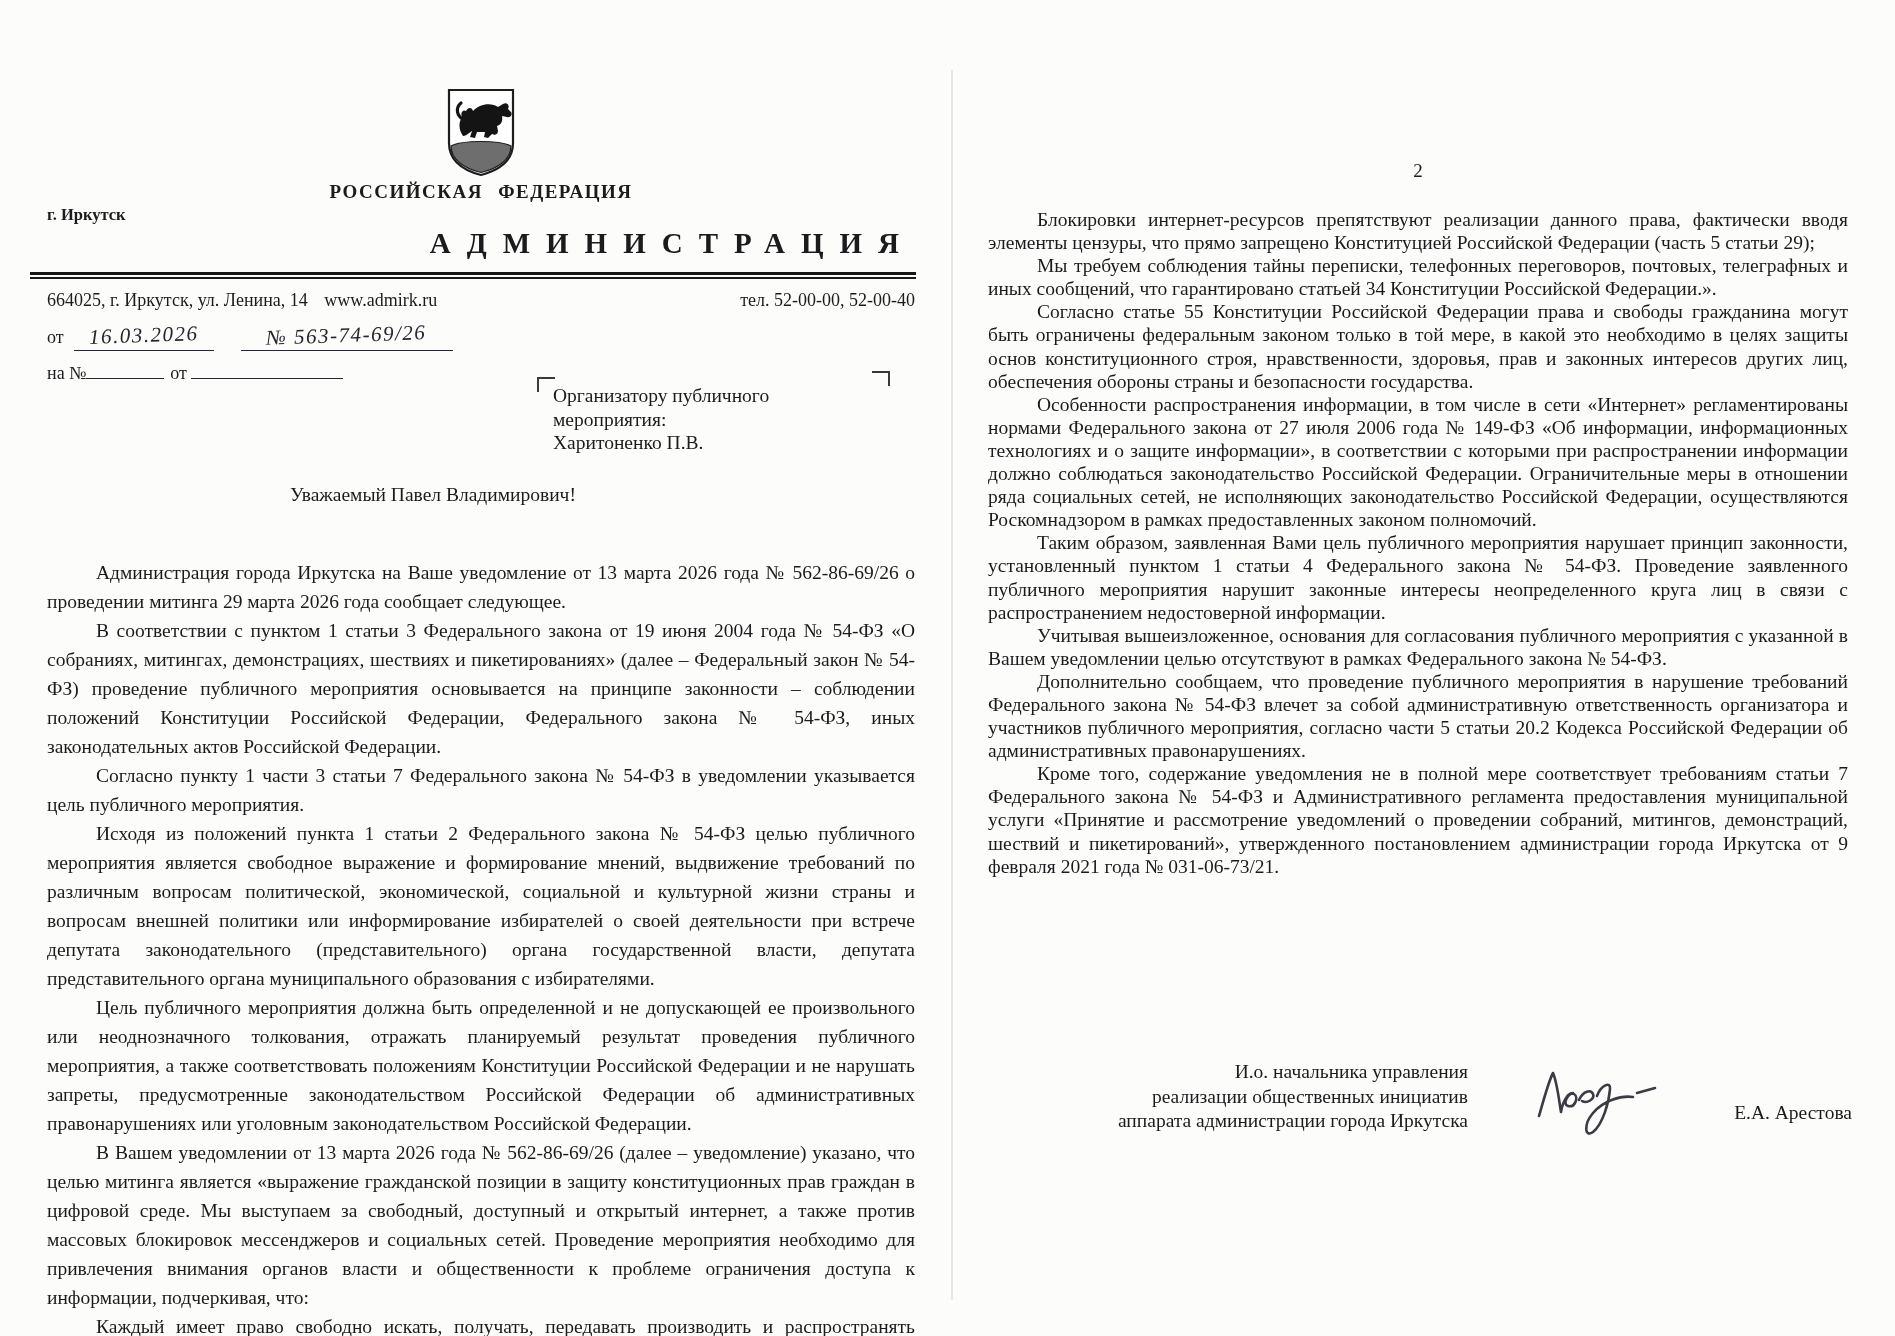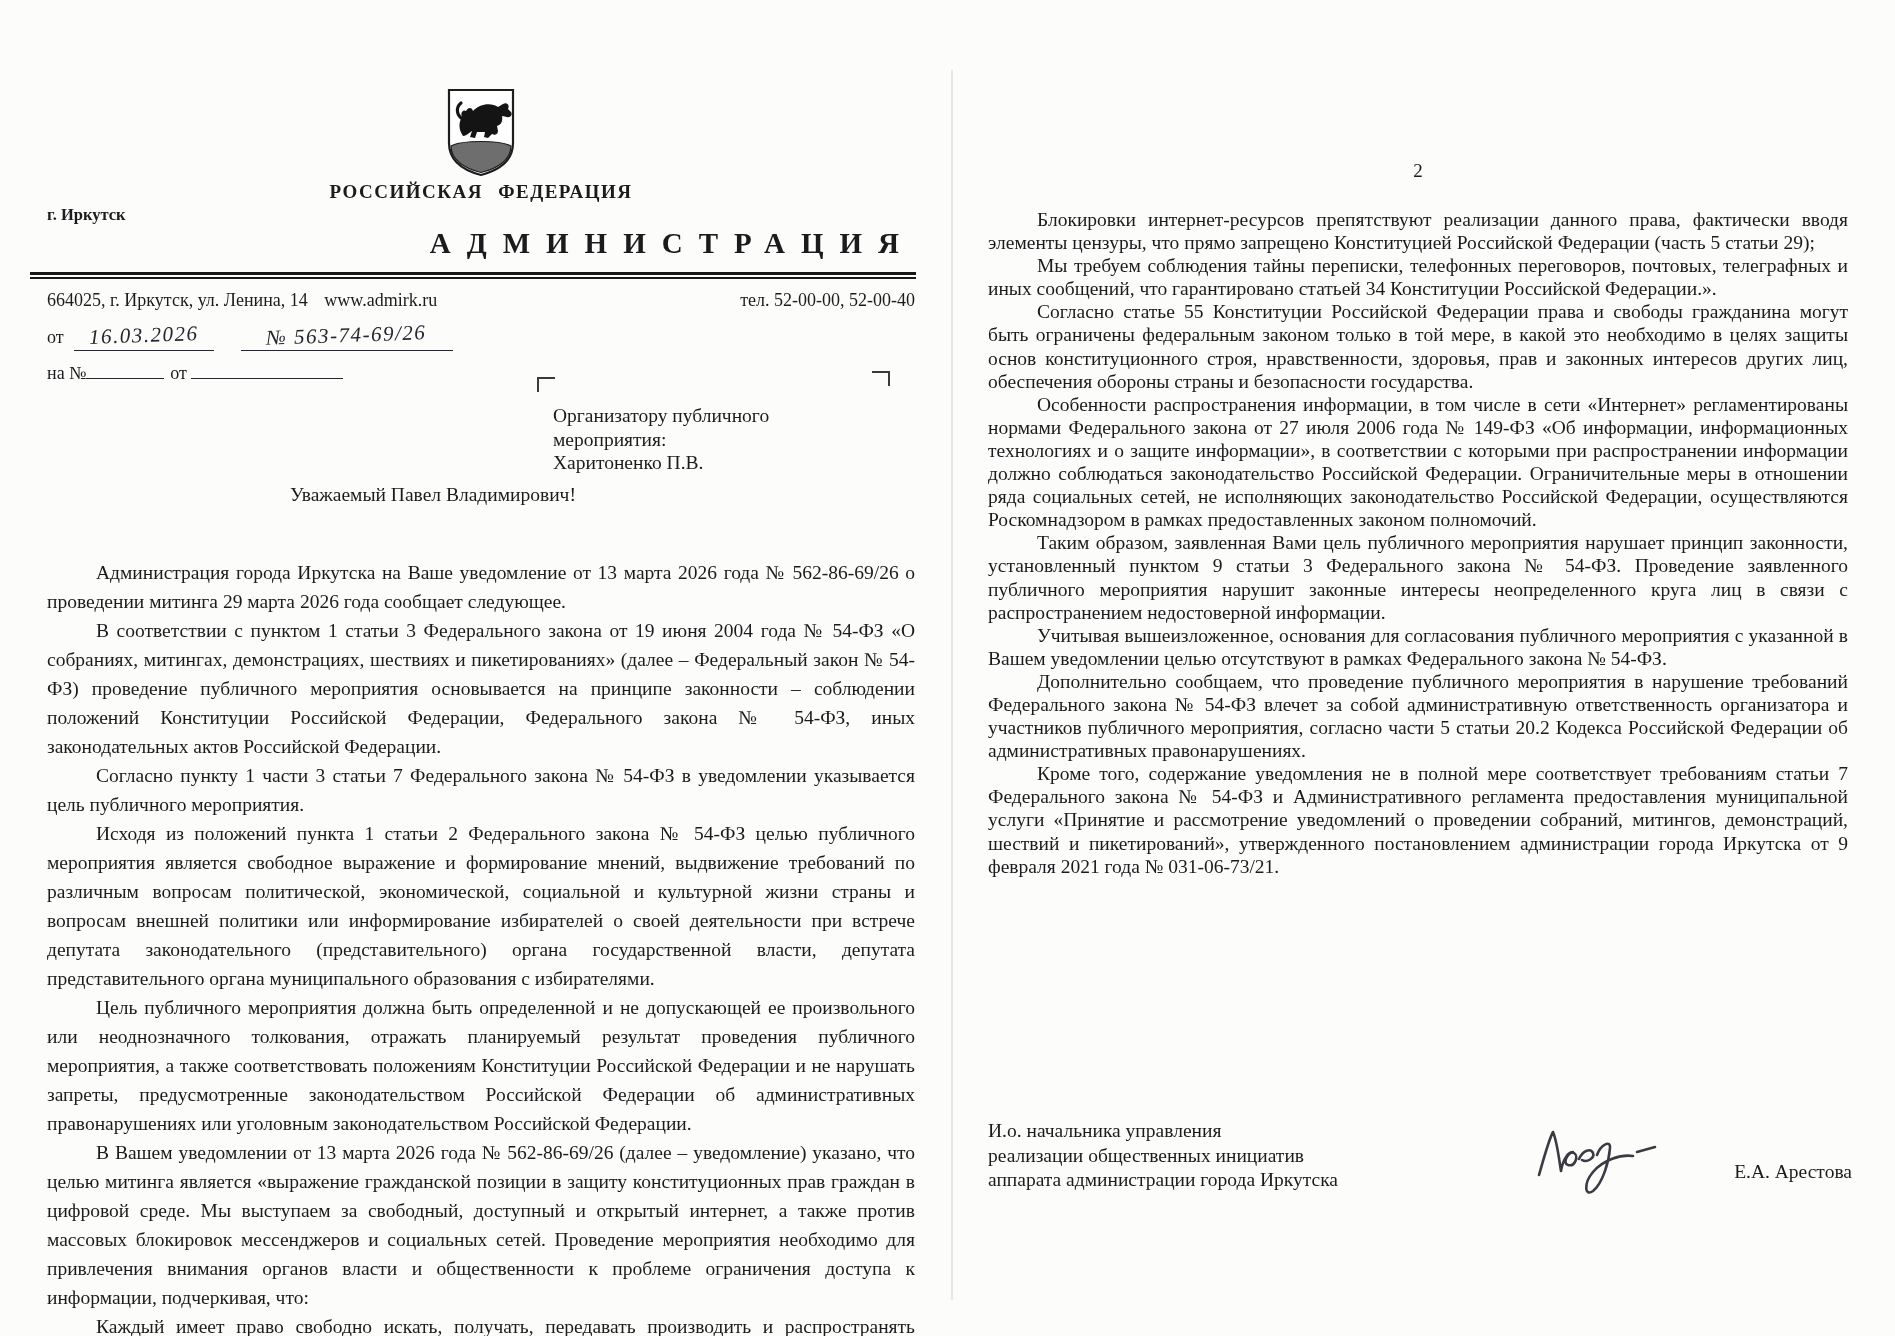--- a/index.html
+++ b/index.html
@@ -44,33 +44,33 @@
   .blank-1 { width:78px; }
   .blank-2 { width:152px; margin-left:4px; }
   .reply-ot { margin-left:6px; }
 
   
   .corner-tl { left:537px; top:377px; width:16px; height:13px;
     border-left:2px solid #3a3a3a; border-top:2px solid #3a3a3a; }
   .corner-tr { left:872px; top:371px; width:16px; height:13px;
     border-right:2px solid #3a3a3a; border-top:2px solid #3a3a3a; }
 
-  .addressee { left:553px; top:404px; width:310px; font-size:19.5px; line-height:23.5px; }
+  .addressee { left:553px; top:384px; width:310px; font-size:19.5px; line-height:23.5px; }
 
   .salutation { left:47px; top:484px; width:772px; text-align:center; font-size:19.5px; }
 
   .body-col { text-align:justify; font-size:19.5px; }
   .body-1 { left:47px; top:558px; width:868px; line-height:29px;font-family:Liberation Serif, serif; }
   .body-2 { left:988px; top:208px; width:860px; line-height:23.1px; }
   .body-col p { margin:0; text-indent:49px; }
 
   .page-num { left:988px; top:160px; width:860px; text-align:center; font-size:19px; }
 
   
-  .sig-block { left:988px; top:1119px; width:868px; height:120px; }
+  .sig-block { left:988px; top:1060px; width:868px; height:120px;text-align:right; }
   .sig-pos { position:absolute; left:0; top:0; width:480px;
     font-size:19.5px; line-height:24.6px; }
   .sig-scrawl { position:absolute; left:545px; top:2px; }
   .sig-name { position:absolute; right:4px; top:42px; font-size:19.5px; }
 </style>
 </head>
 <body>
 
 <div id="canvas">
 
@@ -146,21 +146,21 @@
 
   <div>
 
     <div class="abs page-num">2</div>
 
     <div class="abs body-col body-2">
       <p>Блокировки интернет-ресурсов препятствуют реализации данного права, фактически вводя элементы цензуры, что прямо запрещено Конституцией Российской Федерации (часть 5 статьи 29);</p>
       <p>Мы требуем соблюдения тайны переписки, телефонных переговоров, почтовых, телеграфных и иных сообщений, что гарантировано статьей 34 Конституции Российской Федерации.».</p>
       <p>Согласно статье 55 Конституции Российской Федерации права и свободы гражданина могут быть ограничены федеральным законом только в той мере, в какой это необходимо в целях защиты основ конституционного строя, нравственности, здоровья, прав и законных интересов других лиц, обеспечения обороны страны и безопасности государства.</p>
       <p>Особенности распространения информации, в том числе в сети «Интернет» регламентированы нормами Федерального закона от 27 июля 2006 года № 149-ФЗ «Об информации, информационных технологиях и о защите информации», в соответствии с которыми при распространении информации должно соблюдаться законодательство Российской Федерации. Ограничительные меры в отношении ряда социальных сетей, не исполняющих законодательство Российской Федерации, осуществляются Роскомнадзором в рамках предоставленных законом полномочий.</p>
-      <p>Таким образом, заявленная Вами цель публичного мероприятия нарушает принцип законности, установленный пунктом 9 статьи 3 Федерального закона № 54-ФЗ. Проведение заявленного публичного мероприятия нарушит законные интересы неопределенного круга лиц в связи с распространением недостоверной информации.</p>
+      <p>Таким образом, заявленная Вами цель публичного мероприятия нарушает принцип законности, установленный пунктом 1 статьи 4 Федерального закона № 54-ФЗ. Проведение заявленного публичного мероприятия нарушит законные интересы неопределенного круга лиц в связи с распространением недостоверной информации.</p>
       <p>Учитывая вышеизложенное, основания для согласования публичного мероприятия с указанной в Вашем уведомлении целью отсутствуют в рамках Федерального закона № 54-ФЗ.</p>
       <p>Дополнительно сообщаем, что проведение публичного мероприятия в нарушение требований Федерального закона № 54-ФЗ влечет за собой административную ответственность организатора и участников публичного мероприятия, согласно части 5 статьи 20.2 Кодекса Российской Федерации об административных правонарушениях.</p>
       <p>Кроме того, содержание уведомления не в полной мере соответствует требованиям статьи 7 Федерального закона № 54-ФЗ и Административного регламента предоставления муниципальной услуги «Принятие и рассмотрение уведомлений о проведении собраний, митингов, демонстраций, шествий и пикетирований», утвержденного постановлением администрации города Иркутска от 9 февраля 2021 года № 031-06-73/21.</p>
     </div>
 
     <div class="abs sig-block">
       <div class="sig-pos">
         <div>И.о. начальника управления</div>
         <div>реализации общественных инициатив</div>
         <div>аппарата администрации города Иркутска</div>

